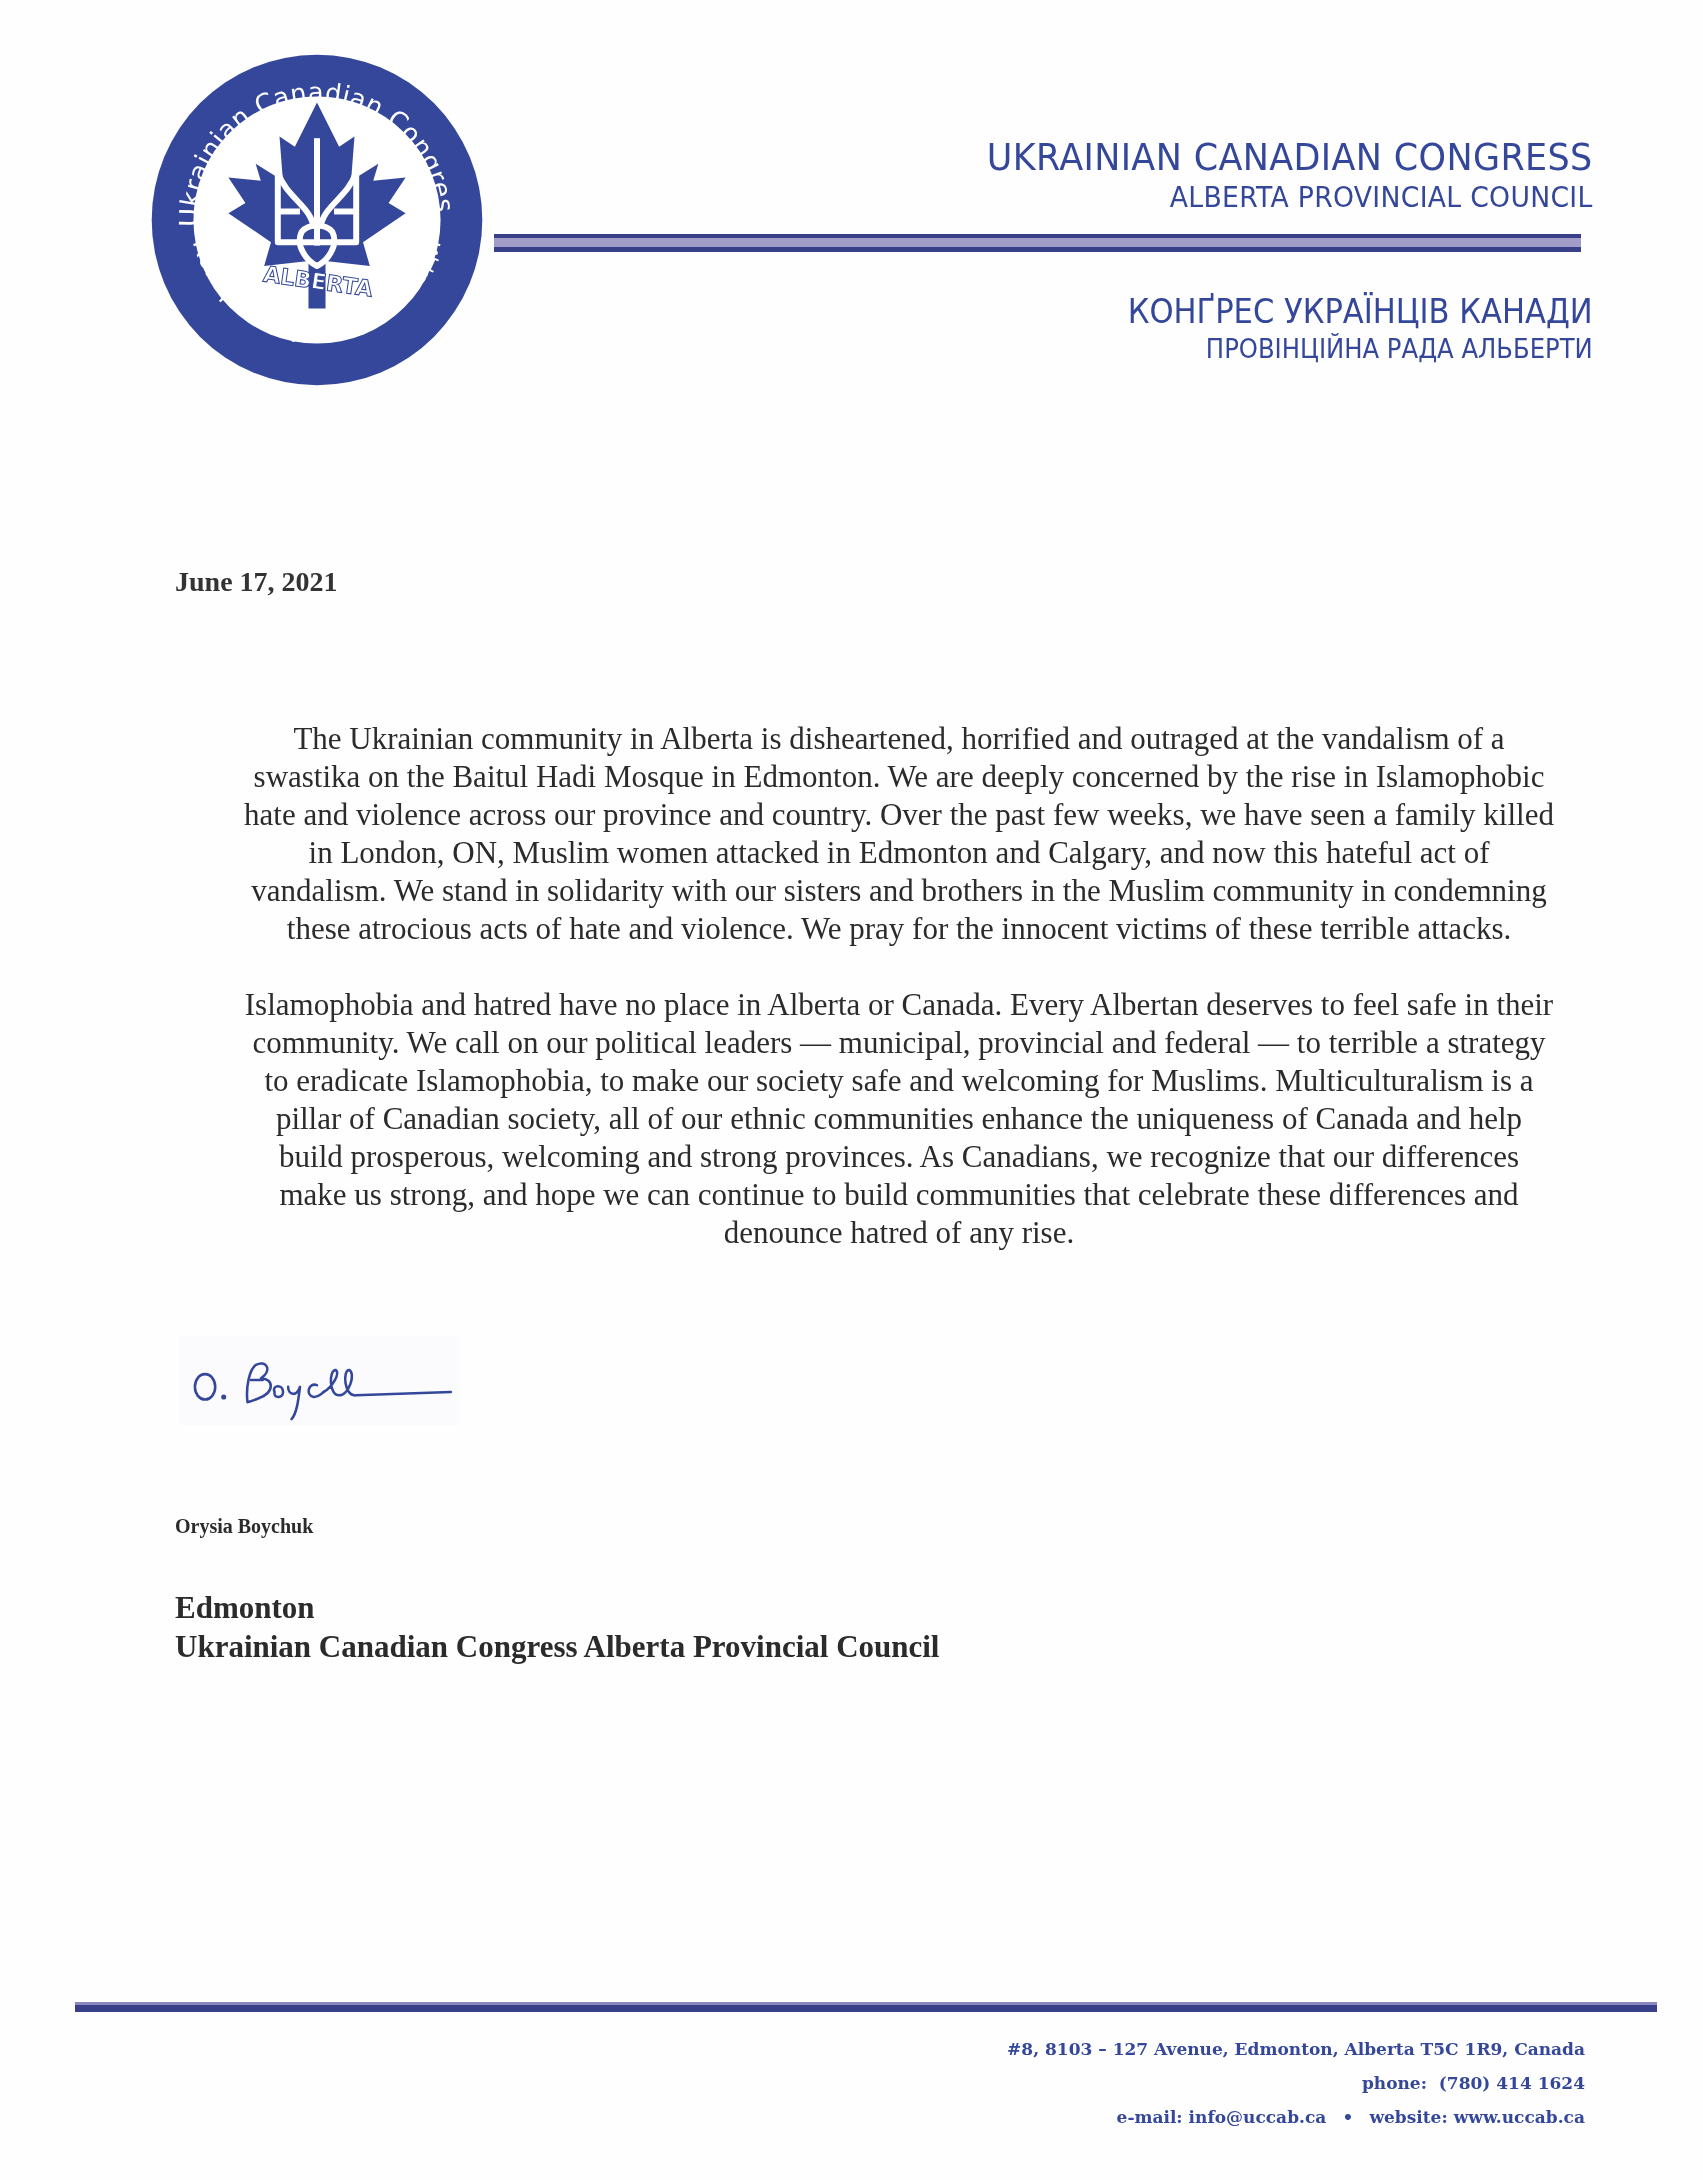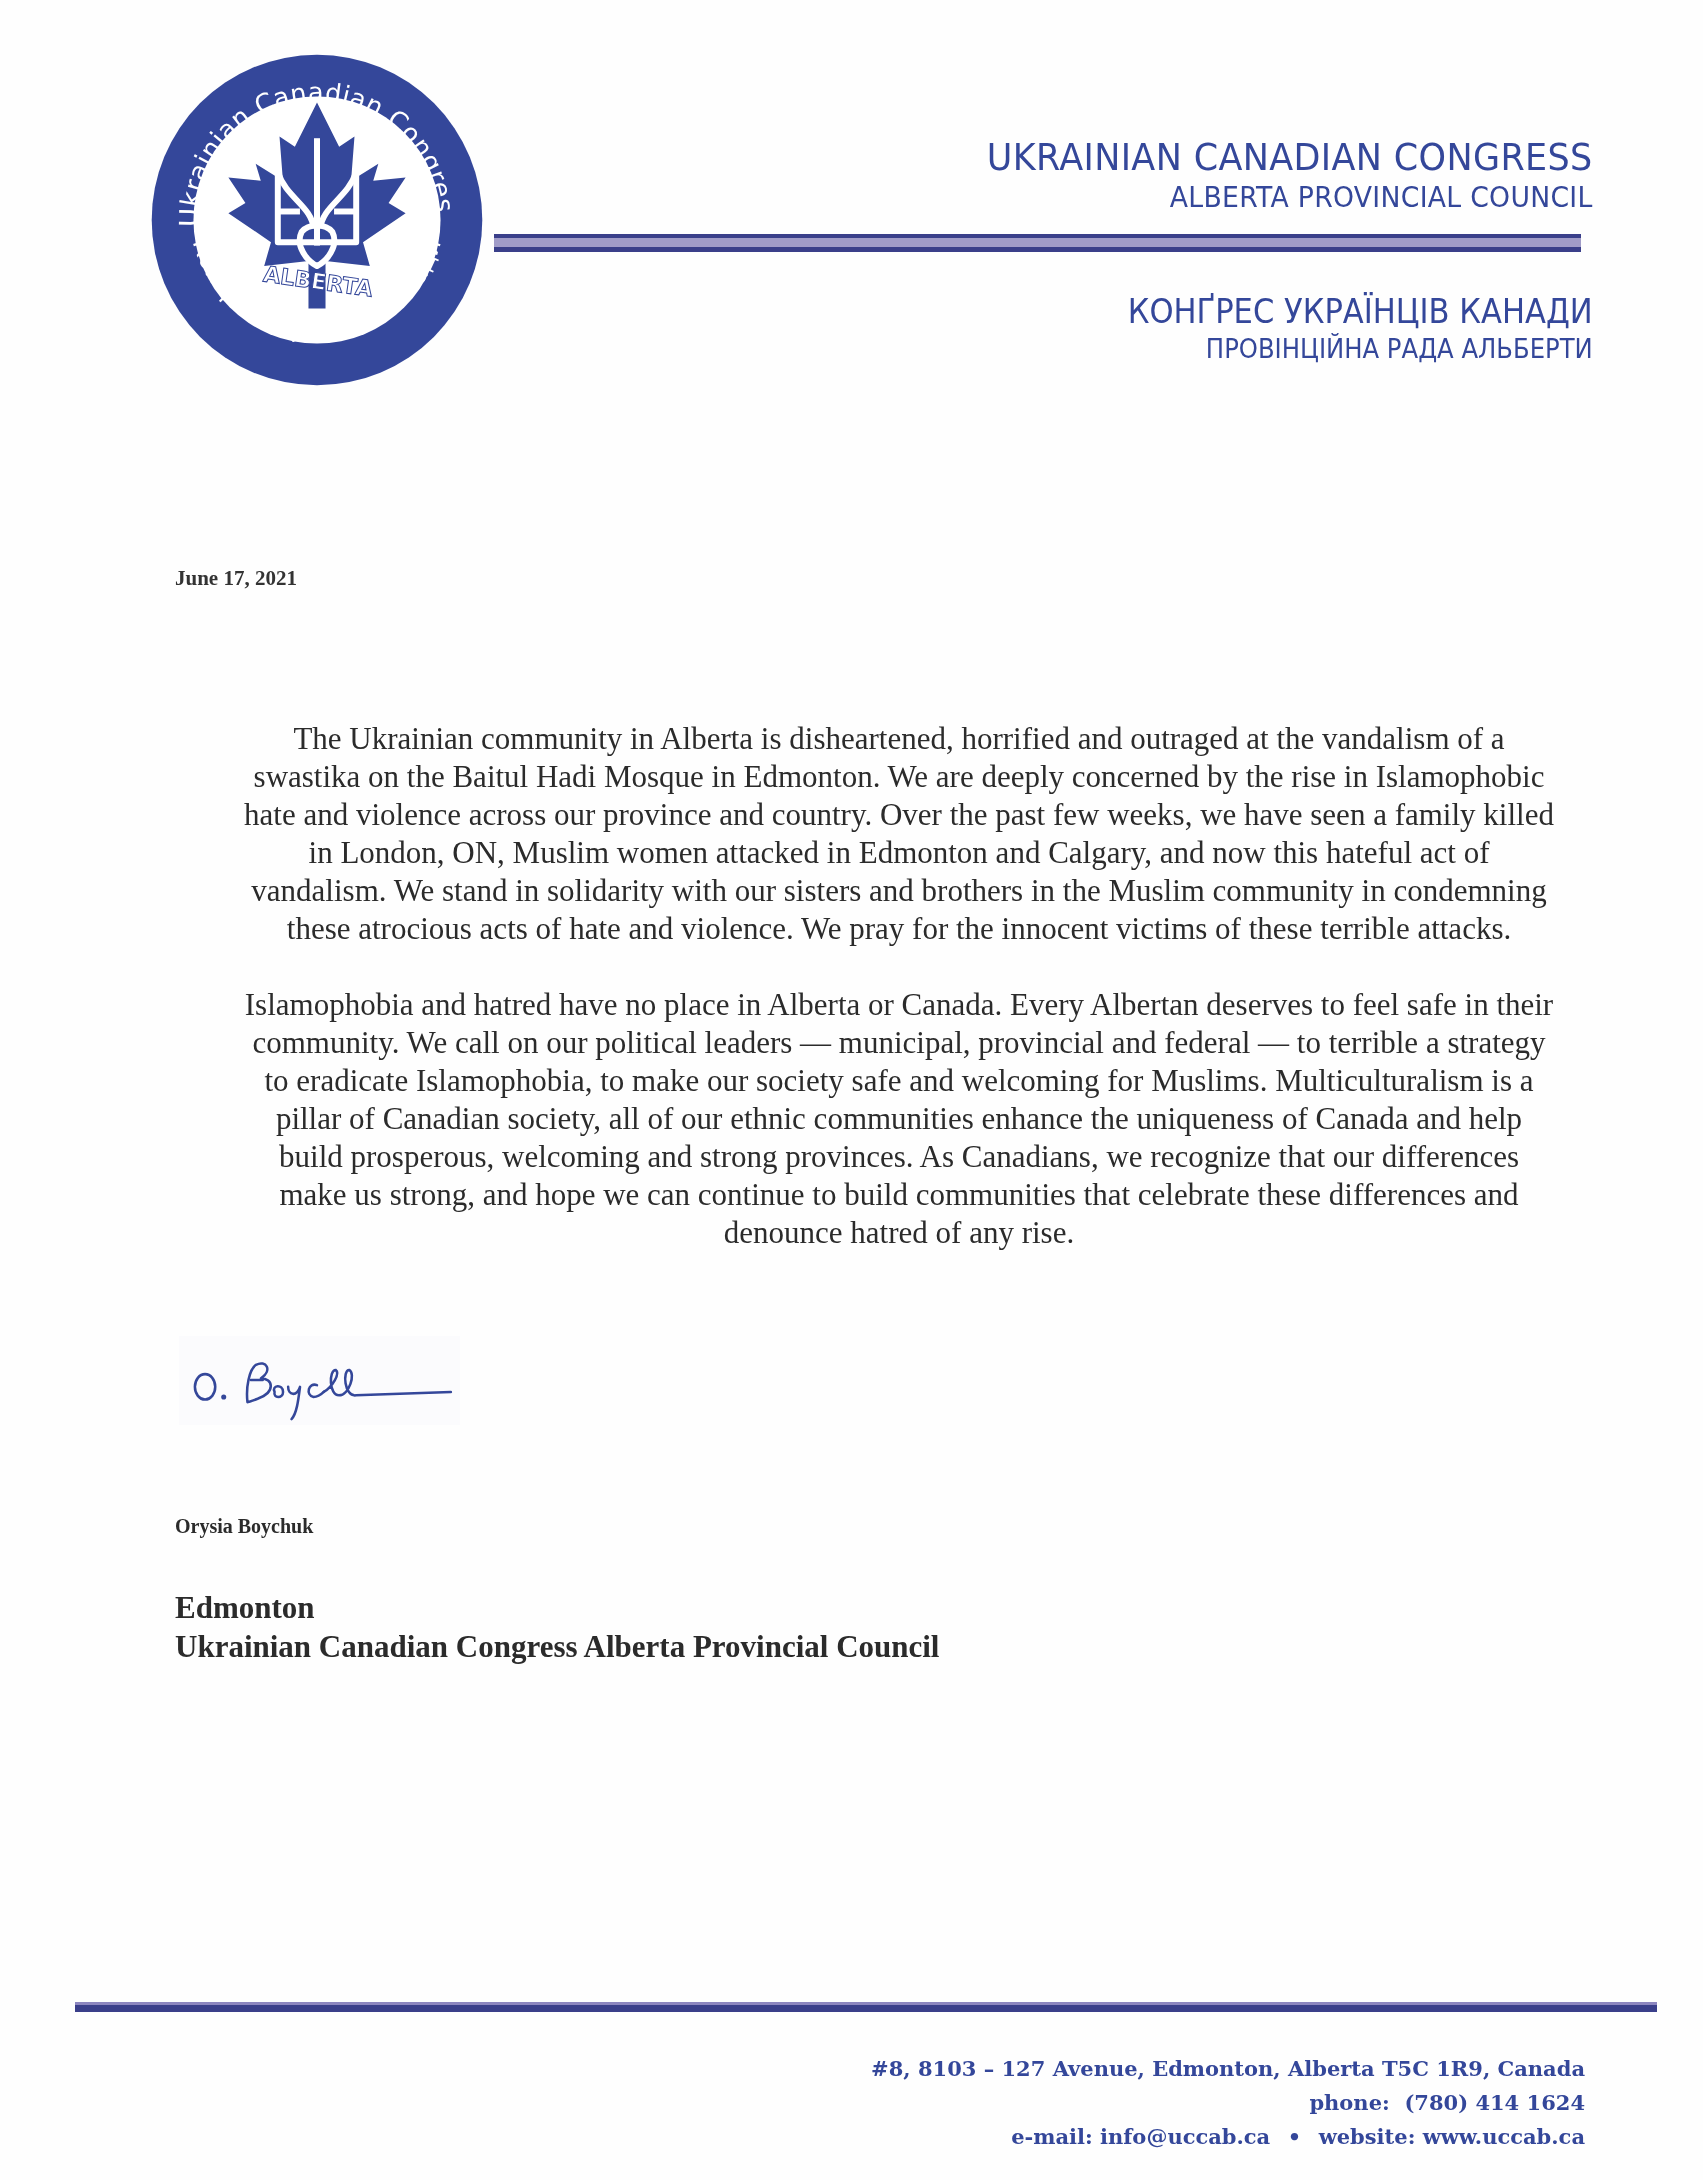--- a/index.html
+++ b/index.html
@@ -15,35 +15,35 @@
   .hdr-en .l2 { font-size: 29px; letter-spacing: 0.3px; line-height: 36px; transform: scaleX(0.92); transform-origin: right center; white-space: nowrap; }
 
   .hdr-stripe { position: absolute; left: 494px; top: 234px; width: 1087px; height: 18px;
     background: linear-gradient(to bottom, #3a3f8a 0, #3a3f8a 4.3px, #a19cc8 4.3px, #a19cc8 12.8px, #3a3f8a 12.8px, #3a3f8a 18px); }
 
   .hdr-ua { position: absolute; right: 111px; top: 291px; text-align: right; color: #34479a; font-family: "DejaVu Sans", sans-serif; }
   .hdr-ua .l1 { font-size: 34px; line-height: 41px; transform: scaleX(0.9); transform-origin: right center; white-space: nowrap; }
   .hdr-ua .l2 { font-size: 27px; line-height: 34px; transform: scaleX(0.9); transform-origin: right center; white-space: nowrap; }
 
   
-  .date { position: absolute; left: 175px; top: 566px; font-family: "Liberation Serif", serif; font-weight: bold; font-size: 21px; color: #333; }
+  .date { position: absolute; left: 175px; top: 566px; font-family: "Liberation Serif", serif; font-weight: bold; font-size: 28px; color: #333; }
 
   .body-text { position: absolute; left: 175px; top: 720px; width: 1448px; font-family: "Liberation Serif", serif; font-size: 31px; line-height: 38px; color: #2b2b2b; }
   .body-text p { margin: 0 0 38px 0; }
   .body-text .ln { display: block; white-space: nowrap; text-align: center; }
 
   .signature { position: absolute; left: 179px; top: 1336px; width: 281px; height: 89px; background: #fbfbfd; }
 
   .sig-name { position: absolute; left: 175px; top: 1515px; font-family: "Liberation Serif", serif; font-weight: bold; font-size: 20px; color: #2b2b2b; }
   .sig-title { position: absolute; left: 175px; top: 1588px; font-family: "Liberation Serif", serif; font-weight: bold; font-size: 31px; line-height: 39px; color: #2b2b2b; }
 
   
   .ftr-stripe { position: absolute; left: 75px; top: 2002px; width: 1582px; height: 10.2px;
     background: linear-gradient(to bottom, #8c86bf 0, #8c86bf 3.4px, #3a3f8a 3.4px, #3a3f8a 10.2px); }
-  .footer { position: absolute; right: 119px; top: 2032px; text-align: right; color: #34479a; font-family: "DejaVu Serif", serif; font-weight: bold; font-size: 21px; line-height: 34px; margin-top: 20px; }
+  .footer { position: absolute; right: 119px; top: 2032px; text-align: right; color: #34479a; font-family: "DejaVu Serif", serif; font-weight: bold; font-size: 17px; line-height: 34px; }
   .footer .row { white-space: nowrap; }
   .footer .sep { margin: 0 10.2px; }
 </style>
 </head>
 <body>
 
 <div class="page">
 
   <svg class="logo" viewBox="0 0 392 392">
     <defs>

